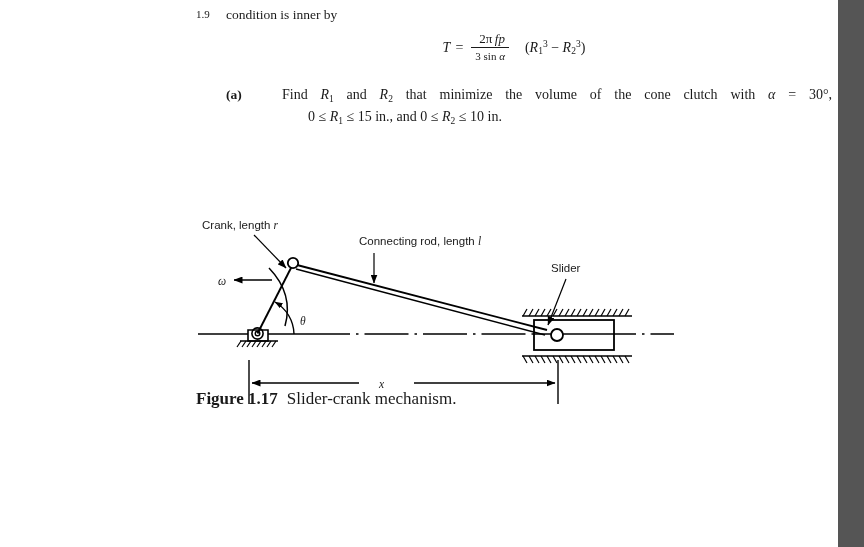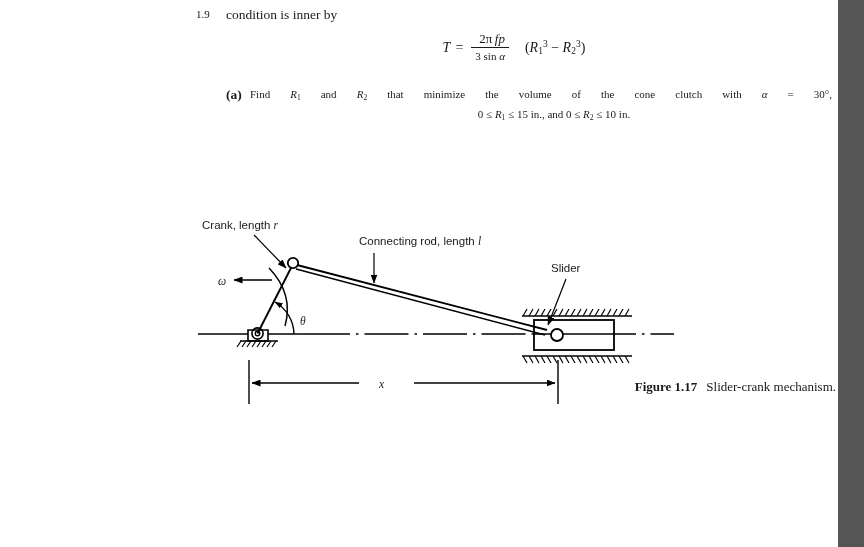--- a/index.html
+++ b/index.html
@@ -120,48 +120,49 @@
   }
   .subpart-tag {
     font-weight: bold;
     width: 24px;
     flex: none;
     font-size: 13.5px;
     line-height: 17px;
   }
   .subpart-body {
     flex: 1;
-    font-size: 11px;
+    font-size: 14px;
     line-height: 17px;
+    margin-left: 32px;
   }
   .sp-line1 { text-align: justify; text-align-last: justify; }
   .sp-line2 {
     text-align: justify;
     text-align-last: justify;
     padding-left: 26px;
   }
-  .sp-line3 { padding-left: 26px; text-align: center; }
+  .sp-line3 { padding-left: 26px; }
 
   
   #figure {
     position: absolute;
     left: 196px;
     top: 208px;
     width: 640px;
     height: 205px;
   }
   #figure svg { display: block; }
 
   #figure-caption {
     position: absolute;
     left: 196px;
-    top: 379px;
+    top: 389px;
     width: 640px;
-    text-align: right;
-    font-size: 13px;
+    text-align: left;
+    font-size: 17px;
   }
   #figure-caption .cap-label {
     font-weight: bold;
     margin-right: 9px;
   }
 
   .fig-label {
     font-family: "Liberation Sans", sans-serif;
     font-size: 11.5px;
     fill: #1a1a1a;

